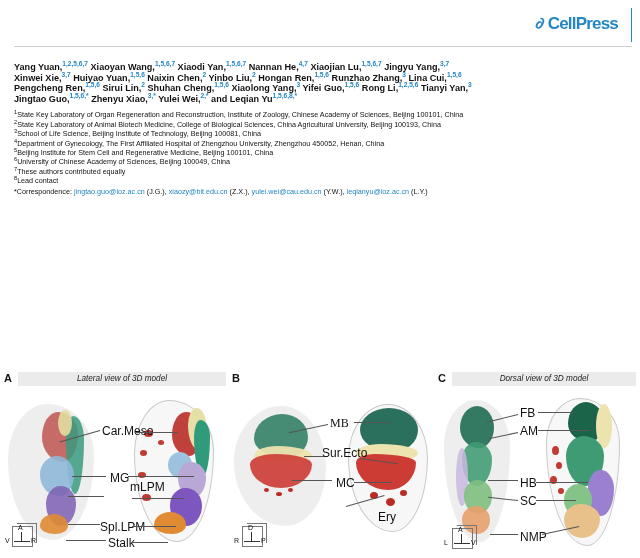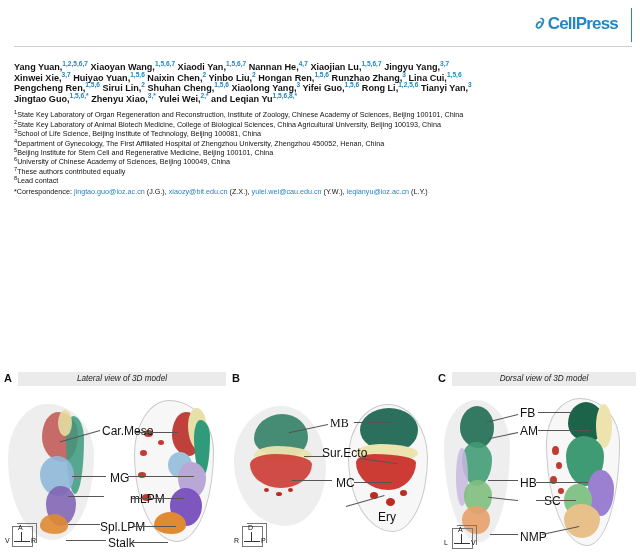--- a/index.html
+++ b/index.html
@@ -272,21 +272,21 @@
 
       <div class="leader" style="left:56px;top:42px;width:42px;transform:rotate(-16deg);transform-origin:right center;"></div>
       <div class="label" style="left:100px;top:36px;">Car.Meso</div>
       <div class="leader" style="left:134px;top:44px;width:42px;"></div>
 
       <div class="leader" style="left:70px;top:88px;width:34px;"></div>
       <div class="label" style="left:108px;top:83px;">MG</div>
       <div class="leader" style="left:126px;top:88px;width:66px;"></div>
 
       <div class="leader" style="left:66px;top:108px;width:36px;"></div>
-      <div class="label" style="left:100px;top:104px;padding-left:28px;">mLPM</div>
+      <div class="label" style="left:100px;top:92px;padding-left:28px;">mLPM</div>
       <div class="leader" style="left:130px;top:110px;width:52px;"></div>
 
       <div class="leader" style="left:66px;top:136px;width:32px;"></div>
       <div class="label" style="left:98px;top:132px;">Spl.LPM</div>
       <div class="leader" style="left:130px;top:138px;width:44px;"></div>
 
       <div class="leader" style="left:64px;top:152px;width:40px;"></div>
       <div class="label" style="left:106px;top:148px;">Stalk</div>
       <div class="leader" style="left:130px;top:154px;width:36px;"></div>
 
@@ -379,21 +379,21 @@
 
       <div class="leader" style="left:52px;top:44px;width:30px;transform:rotate(-12deg);transform-origin:right center;"></div>
       <div class="label" style="left:84px;top:36px;">AM</div>
       <div class="leader" style="left:102px;top:42px;width:52px;"></div>
 
       <div class="leader" style="left:52px;top:92px;width:30px;"></div>
       <div class="label" style="left:84px;top:88px;">HB</div>
       <div class="leader" style="left:100px;top:94px;width:52px;"></div>
 
       <div class="leader" style="left:52px;top:112px;width:30px;transform:rotate(6deg);transform-origin:right center;"></div>
-      <div class="label" style="left:84px;top:106px;margin-left:24px;">SC</div>
+      <div class="label" style="left:84px;top:106px;">SC</div>
       <div class="leader" style="left:100px;top:112px;width:40px;"></div>
 
       <div class="leader" style="left:54px;top:146px;width:28px;"></div>
       <div class="label" style="left:84px;top:142px;">NMP</div>
       <div class="leader" style="left:106px;top:146px;width:38px;transform:rotate(-12deg);transform-origin:left center;"></div>
 
       <div class="axes" style="left:16px;top:140px;width:30px;height:30px;">
         <div class="cube"></div>
         <div class="ax-line" style="left:9px;top:6px;width:1px;height:9px;"></div>
         <div class="ax-line" style="left:2px;top:15px;width:8px;height:1px;"></div>

